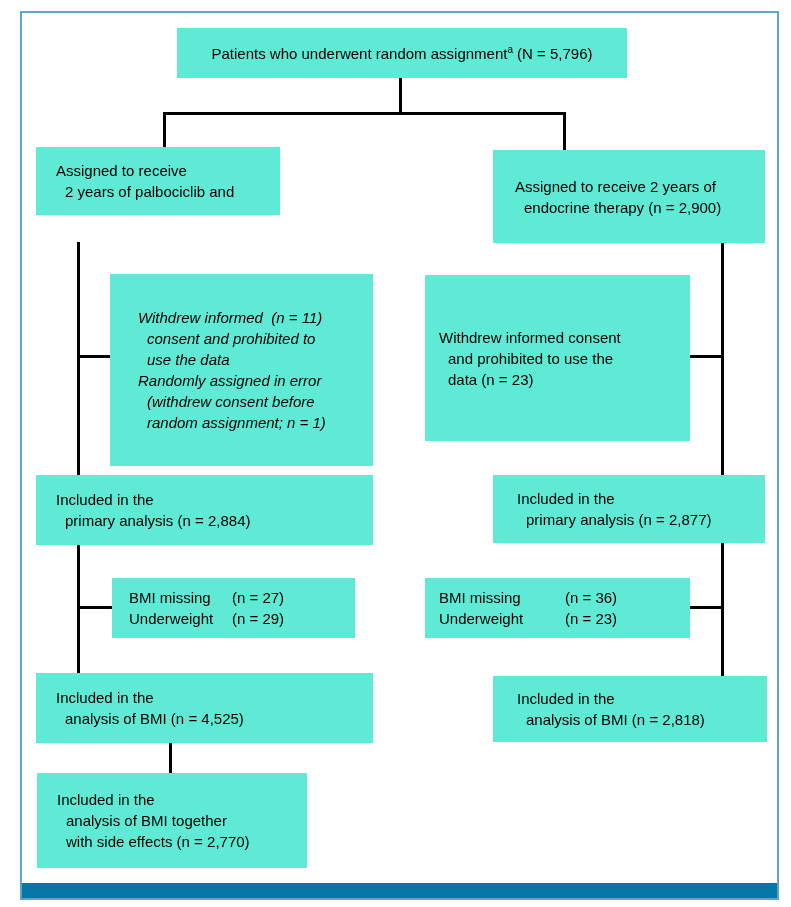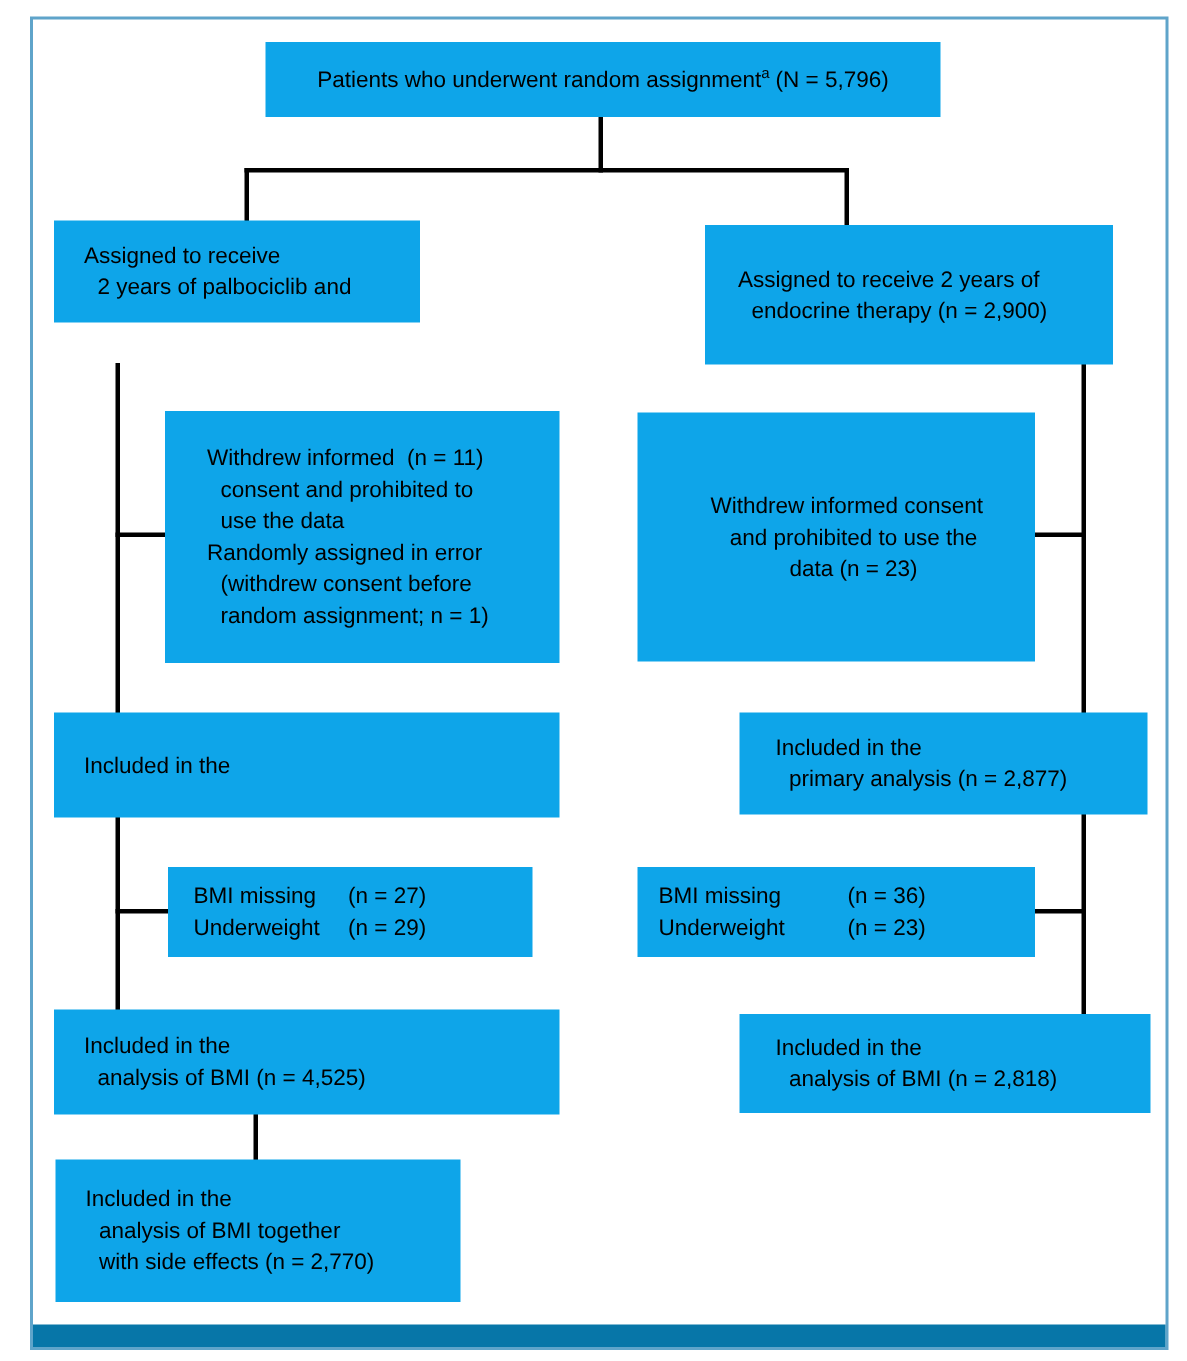--- a/index.html
+++ b/index.html
@@ -1,31 +1,31 @@
 <!DOCTYPE html>
 <html><head>
 <meta charset="utf-8">
 <style>
   html,body{margin:0;padding:0;background:#fff;}
   .page{position:relative;width:791px;height:907px;background:#fff;overflow:hidden;
         font-family:"Liberation Sans",sans-serif;color:#000;}
   .frame{position:absolute;left:20px;top:11px;width:755px;height:885px;
          border:2px solid #5fa4ca;background:#fff;}
   .footer-bar{position:absolute;left:22px;top:883px;width:755px;height:15px;background:#0776a8;}
-  .box{position:absolute;background:#0ea5e9;font-size:15px;line-height:21px;
+  .box{position:absolute;background:#5eead4;font-size:15px;line-height:21px;
        display:flex;flex-direction:column;justify-content:center;box-sizing:border-box;}
   .box .line{white-space:pre;}
   .indent{padding-left:9px;}
   .conn{position:absolute;background:#000;}
   
   .b-top{left:177px;top:28px;width:450px;height:50px;align-items:center;}
   .b-assign-l{left:36px;top:147px;width:244px;height:68px;padding-left:20px;}
-  .b-assign-r{left:470px;top:150px;width:272px;height:93px;padding-left:22px;}
-  .b-withdraw-l{left:110px;top:274px;width:263px;height:168px;padding-left:28px;}
-  .b-withdraw-r{left:425px;top:275px;width:265px;height:166px;padding-left:14px;text-align:center;}
+  .b-assign-r{left:493px;top:150px;width:272px;height:93px;padding-left:22px;}
+  .b-withdraw-l{left:110px;top:274px;width:263px;height:192px;padding-left:28px;font-style:italic;}
+  .b-withdraw-r{left:425px;top:275px;width:265px;height:166px;padding-left:14px;}
   .b-primary-l{left:36px;top:475px;width:337px;height:70px;padding-left:20px;}
   .b-primary-r{left:493px;top:475px;width:272px;height:68px;padding-left:24px;}
   .b-bmiexcl-l{left:112px;top:578px;width:243px;height:60px;padding-left:17px;}
   .b-bmiexcl-r{left:425px;top:578px;width:265px;height:60px;padding-left:14px;}
   .b-bmi-l{left:36px;top:673px;width:337px;height:70px;padding-left:20px;}
   .b-bmi-r{left:493px;top:676px;width:274px;height:66px;padding-left:24px;}
   .b-final-l{left:37px;top:773px;width:270px;height:95px;padding-left:20px;}
   .row2{display:grid;}
   .b-bmiexcl-l .row2{grid-template-columns:103px auto;}
   .b-bmiexcl-r .row2{grid-template-columns:126px auto;}
@@ -78,20 +78,21 @@
   </div>
 
   <div class="box b-withdraw-r">
     <div class="line">Withdrew informed consent</div>
     <div class="line indent">and prohibited to use the</div>
     <div class="line indent">data (n = 23)</div>
   </div>
 
   <div class="box b-primary-l">
     <div class="line">Included in the</div>
+    <div class="line indent">primary analysis (n = 2,884)</div>
   </div>
 
   <div class="box b-primary-r">
     <div class="line">Included in the</div>
     <div class="line indent">primary analysis (n = 2,877)</div>
   </div>
 
   <div class="box b-bmiexcl-l">
     <div class="row2">
       <span class="line">BMI missing</span>

